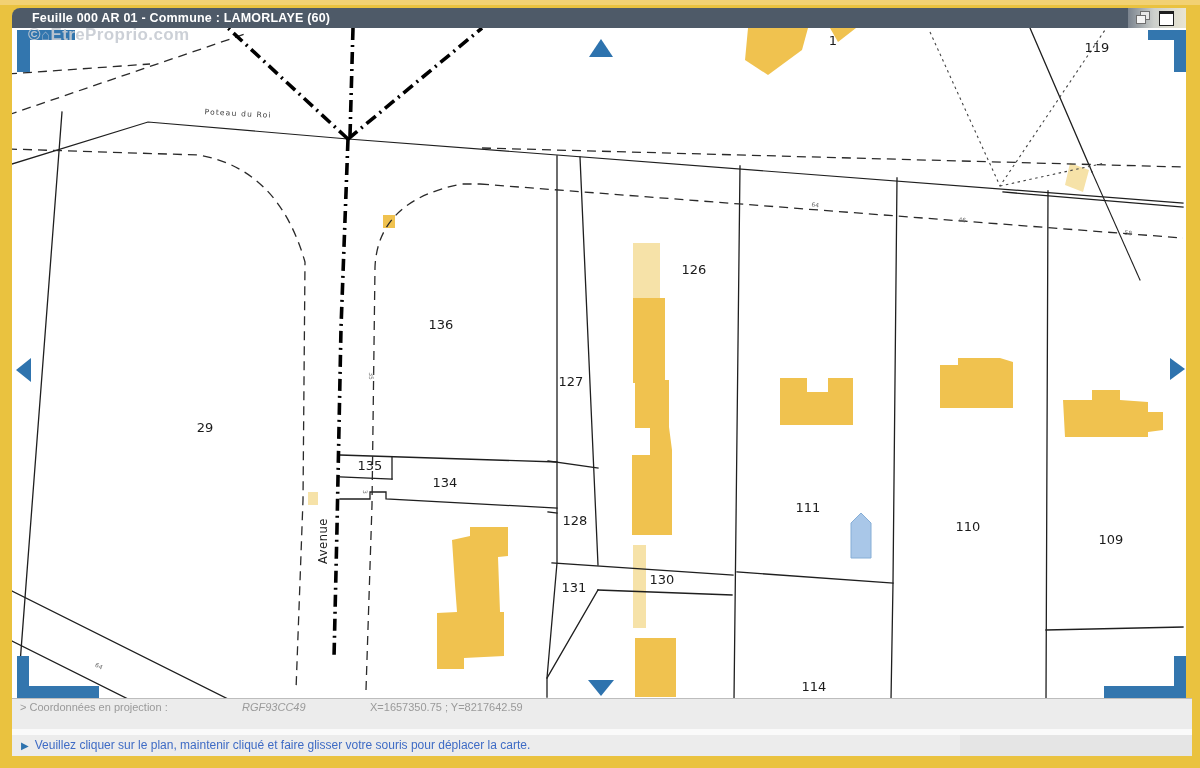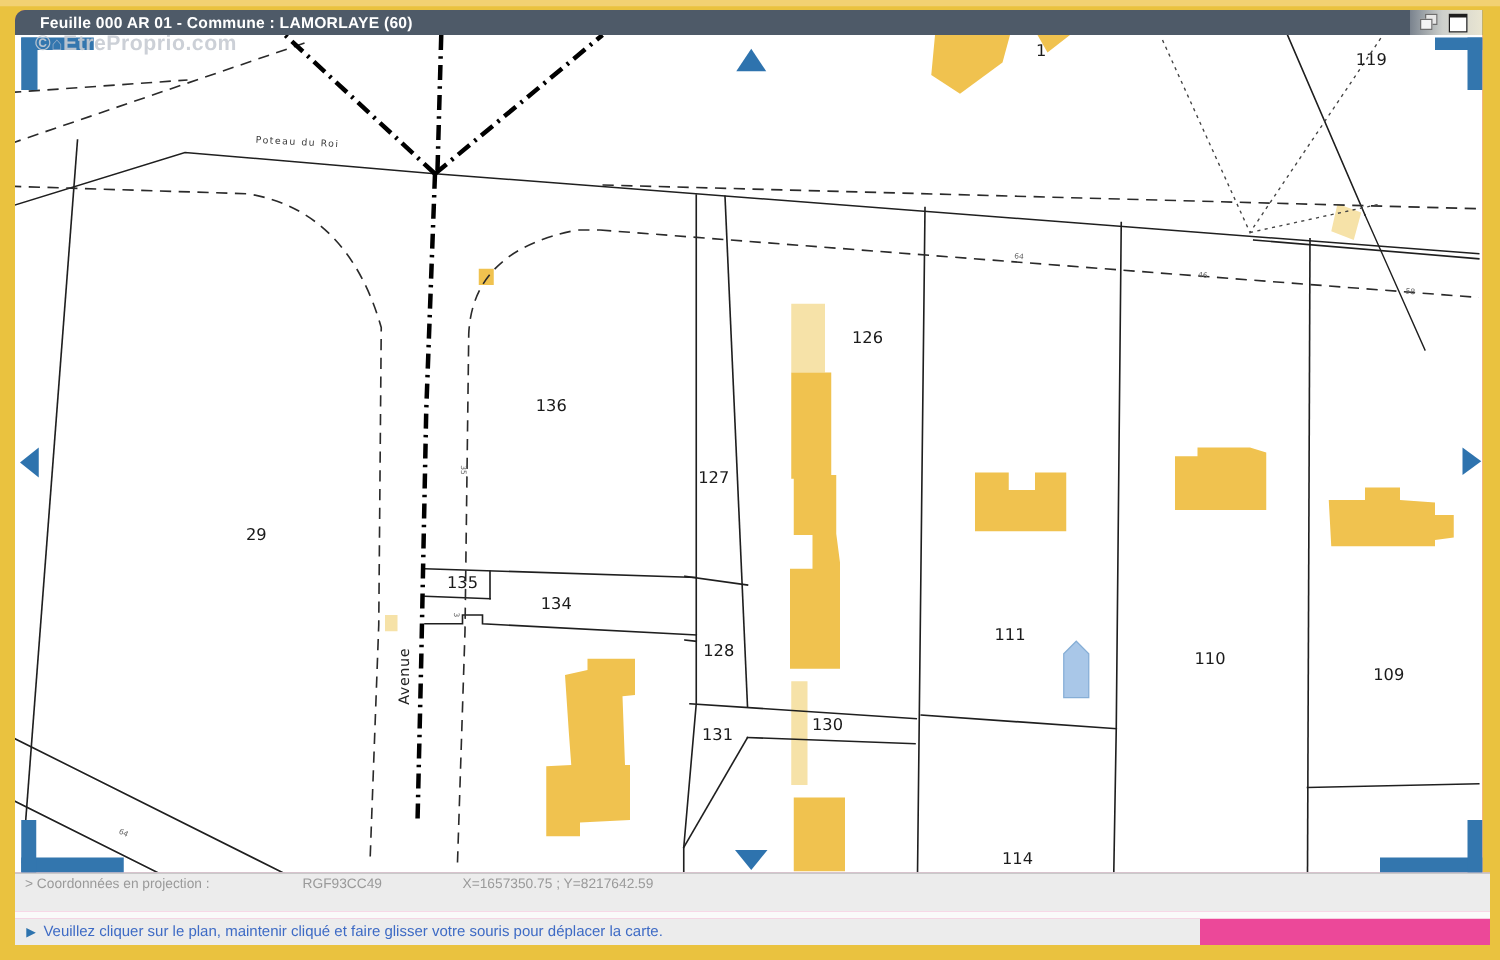--- a/index.html
+++ b/index.html
@@ -1,18 +1,18 @@
 <!DOCTYPE html>
 <html><head>
 <meta charset="utf-8">
 <style>
   html,body{margin:0;padding:0;}
   body{width:1200px;height:768px;position:relative;background:#EAC23F;font-family:"Liberation Sans",sans-serif;overflow:hidden;}
   .frame-top{position:absolute;left:0;top:0;width:1200px;height:5px;background:#F2D173;}
-  .window{position:absolute;left:12px;top:8px;width:1180px;height:748px;background:#ec4899;border-top-left-radius:9px;}
+  .window{position:absolute;left:12px;top:8px;width:1180px;height:748px;background:#e5e5e5;border-top-left-radius:9px;}
   
   .titlebar{position:absolute;left:0;top:0;width:1180px;height:20px;background:#4E5A68;border-top-left-radius:8px;}
   .titlebar .title{position:absolute;left:20px;top:0;line-height:20px;color:#FFFFFF;font-size:12.5px;font-weight:bold;letter-spacing:.2px;}
   .titlebar-light{position:absolute;right:6px;top:0;width:58px;height:20px;background:linear-gradient(to right,#7A838E,#CDD0CC 45%,#E9E5D2);}
   .win-btn{position:absolute;top:3px;}
   .btn-restore{right:36px;width:14px;height:13px;}
   .btn-restore .back{position:absolute;right:0;top:0;width:8px;height:7px;border:1px solid #6E6E6E;background:#E8E8E8;}
   .btn-restore .front{position:absolute;left:0;bottom:0;width:8px;height:7px;border:1px solid #6E6E6E;background:#F4F4F4;}
   .btn-max{right:12px;width:13px;height:11px;border:1px solid #1E1E1E;border-top:3px solid #1E1E1E;background:#FFFFFF;}
   
@@ -28,21 +28,21 @@
   .br-h{left:1092px;top:658px;width:82px;height:12px;}.br-v{left:1162px;top:628px;width:12px;height:42px;}
   .nav{position:absolute;width:0;height:0;z-index:5;cursor:pointer;}
   .nav-up{left:577px;top:11px;border-left:12px solid transparent;border-right:12px solid transparent;border-bottom:18px solid #2E73AE;}
   .nav-down{left:576px;top:652px;border-left:13px solid transparent;border-right:13px solid transparent;border-top:16px solid #2E73AE;}
   .nav-left{left:4px;top:330px;border-top:12px solid transparent;border-bottom:12px solid transparent;border-right:15px solid #2E73AE;}
   .nav-right{left:1158px;top:330px;border-top:11px solid transparent;border-bottom:11px solid transparent;border-left:15px solid #2E73AE;}
   
   .statusbar{position:absolute;left:0;top:690px;width:1180px;height:30px;background:#ECECEC;border-top:1px solid #BDBDBD;color:#9A9A9A;font-size:11px;}
   .sb-row{display:flex;height:14px;line-height:14px;margin-top:1px;}
   .sb-label{width:222px;padding-left:8px;}
-  .sb-sys{width:128px;}
+  .sb-sys{width:128px;font-style:italic;}
   .divider{position:absolute;left:0;top:721px;width:1180px;height:6px;background:#FAFAFA;}
   .instruction{position:absolute;left:0;top:727px;width:948px;height:21px;background:#ECECEC;color:#3E6BC5;font-size:12px;line-height:21px;}
   .instruction .marker{color:#2E73AE;margin:0 6px 0 9px;font-size:10px;}
   
   text{font-family:"DejaVu Sans",sans-serif;}
   .plabel{font-size:13px;fill:#1B1B1B;text-anchor:middle;}
   .street{font-size:7.5px;fill:#3A3A3A;letter-spacing:1.2px;text-anchor:middle;}
   .avenue{font-size:11.5px;fill:#222;text-anchor:middle;letter-spacing:.5px;}
   .tiny{font-size:6px;fill:#666;text-anchor:middle;}
 </style>

